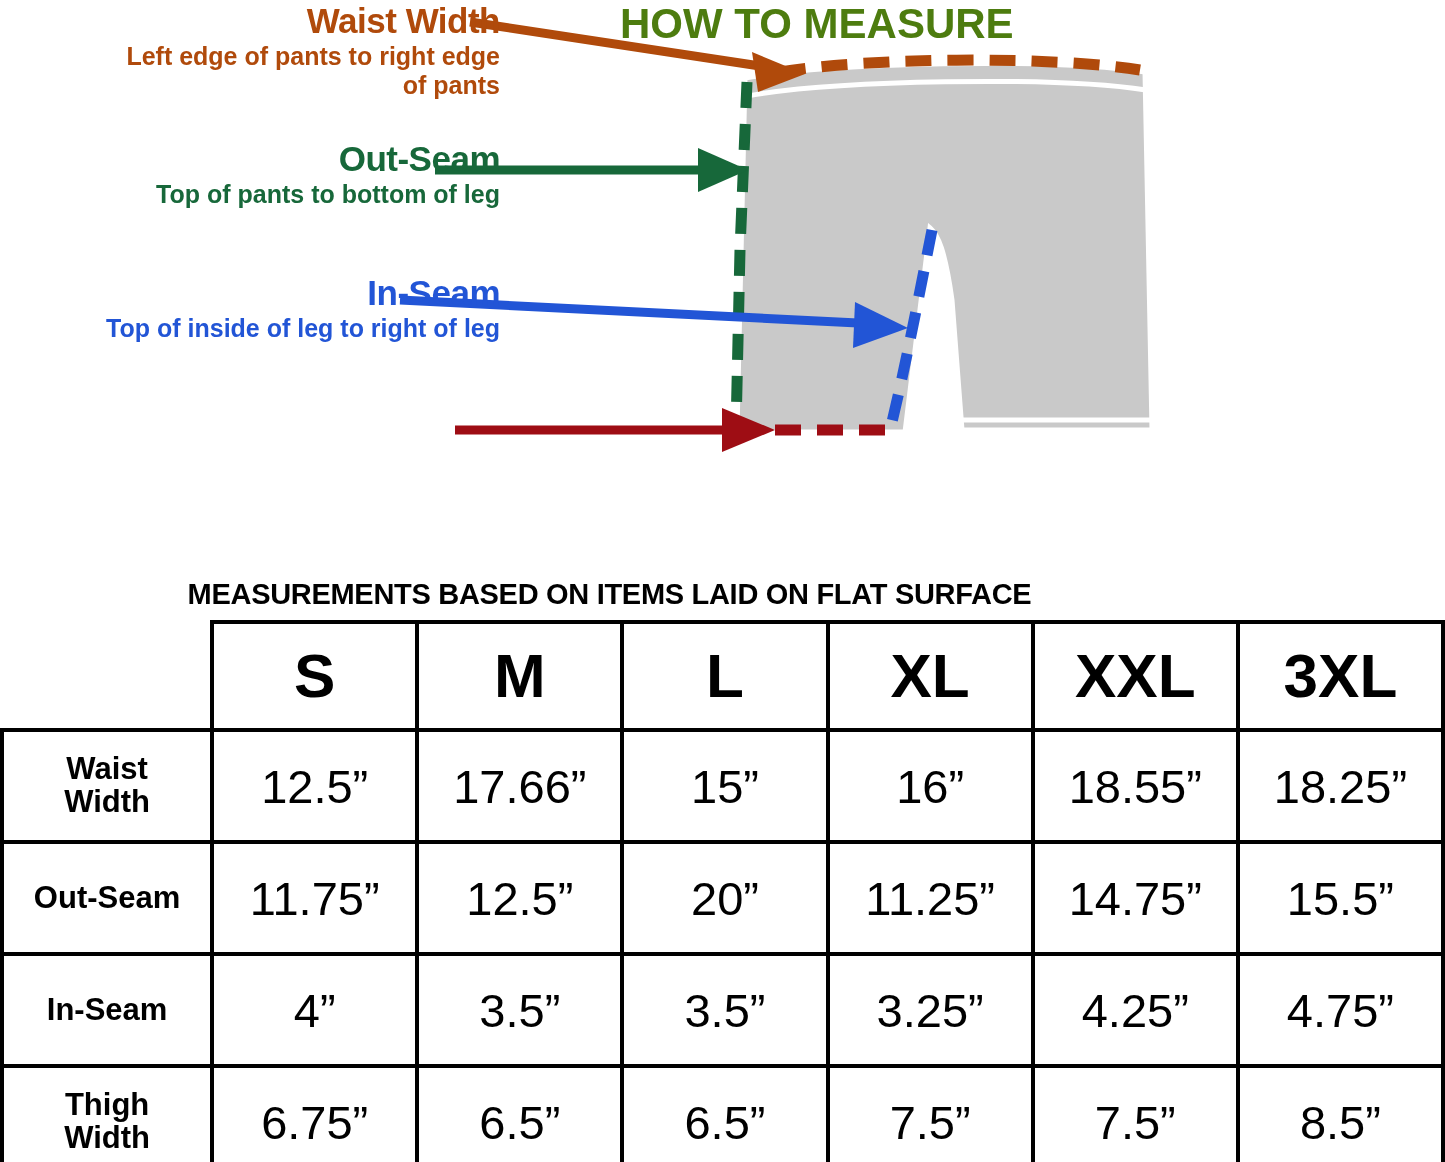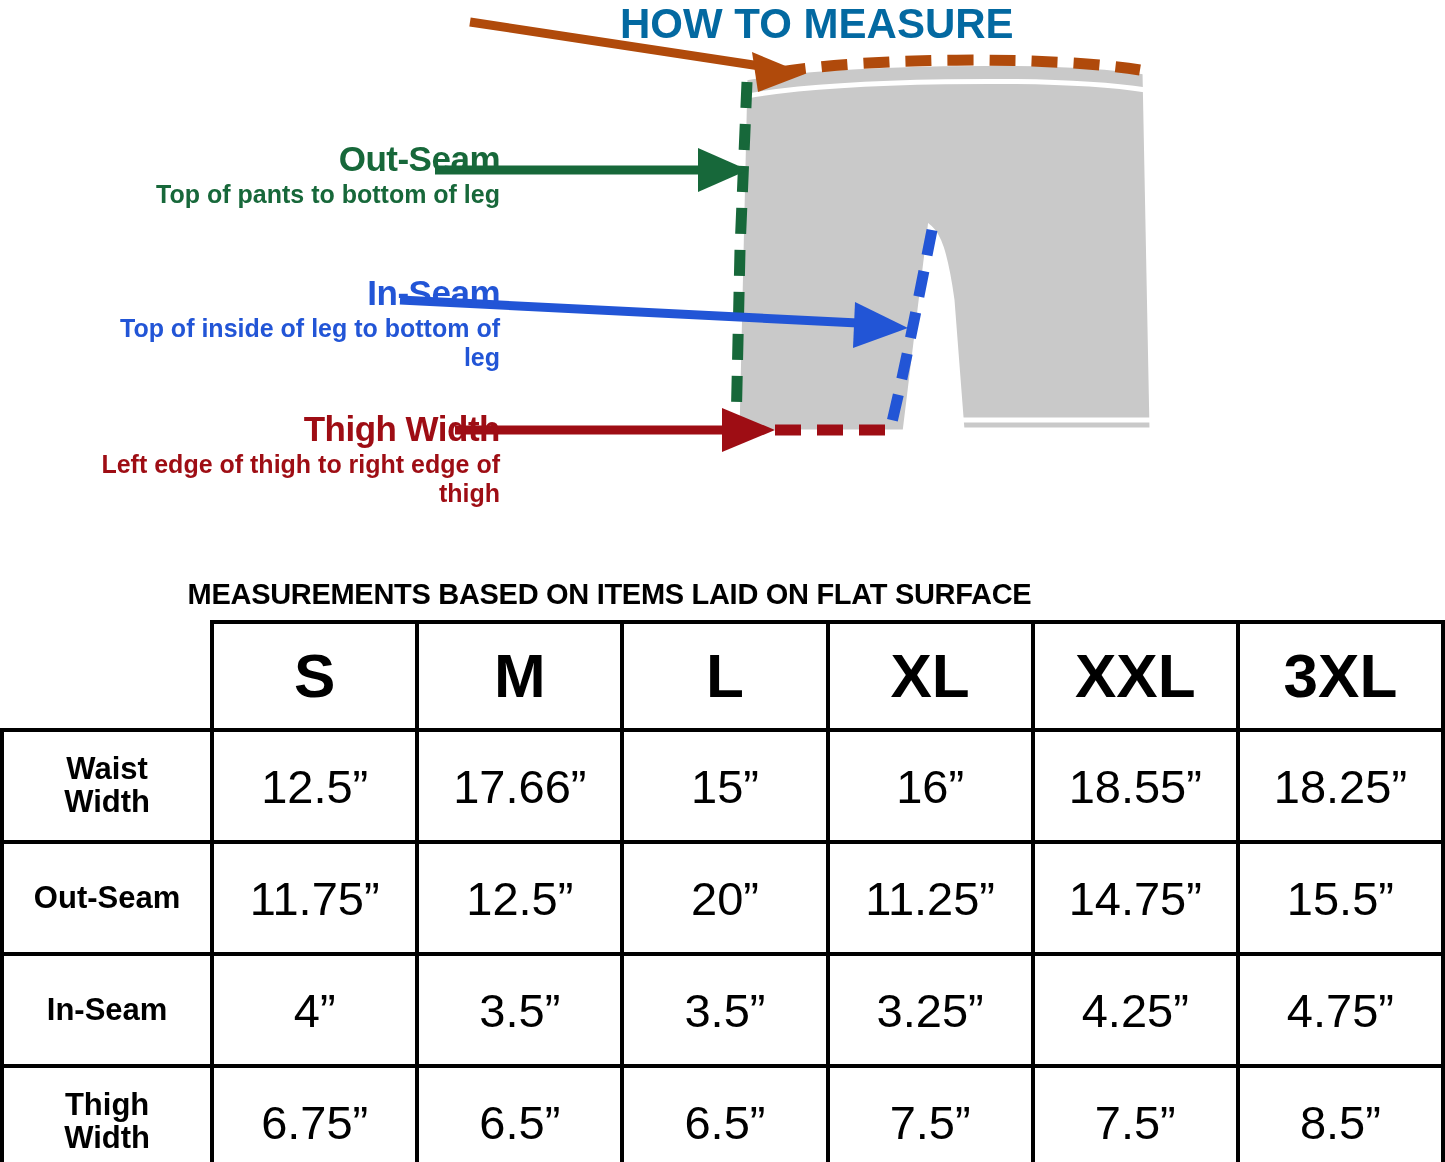--- a/index.html
+++ b/index.html
@@ -53,21 +53,21 @@
   #callout-inseam  { left: 100px; top: 274px; width: 400px; color: #2255d6; }
   #callout-thigh   { left: 100px; top: 410px; width: 400px; color: #9e0d14; }
 
   #how-to-measure {
     position: absolute;
     left: 620px;
     top: 0px;
     width: 700px;
     font-size: 42px;
     font-weight: bold;
-    color: #0369a1;
+    color: #4d7c0f;
     text-align: left;
     letter-spacing: 0px;
   }
 
   
   #table-title {
     position: absolute;
     left: 0;
     top: 578px;
     width: 1219px;
@@ -169,35 +169,35 @@
     </g>
 
     <g>
       <line x1="455" y1="430" x2="722" y2="430" stroke="#9e0d14" stroke-width="9"></line>
       <polygon points="775,430 722,408 722,452" fill="#9e0d14"></polygon>
     </g>
   </svg>
 
   <div id="how-to-measure">HOW TO MEASURE</div>
 
+  <div class="callout" id="callout-waist">
+    <span class="c-title">Waist Width</span>
+    <span class="c-desc">Left edge of pants to right edge of pants</span>
+  </div>
 
   <div class="callout" id="callout-outseam">
     <span class="c-title">Out-Seam</span>
     <span class="c-desc">Top of pants to bottom of leg</span>
   </div>
 
   <div class="callout" id="callout-inseam">
     <span class="c-title">In-Seam</span>
-    <span class="c-desc">Top of inside of leg to bottom of leg</span>
+    <span class="c-desc">Top of inside of leg to right of leg</span>
   </div>
 
-  <div class="callout" id="callout-thigh">
-    <span class="c-title">Thigh Width</span>
-    <span class="c-desc">Left edge of thigh to right edge of thigh</span>
-  </div>
 </div>
 
 <div id="table-title">MEASUREMENTS BASED ON ITEMS LAID ON FLAT SURFACE</div>
 
 <table id="size-table">
   <colgroup>
     <col class="label-col">
     <col class="size-col">
     <col class="size-col">
     <col class="size-col">

